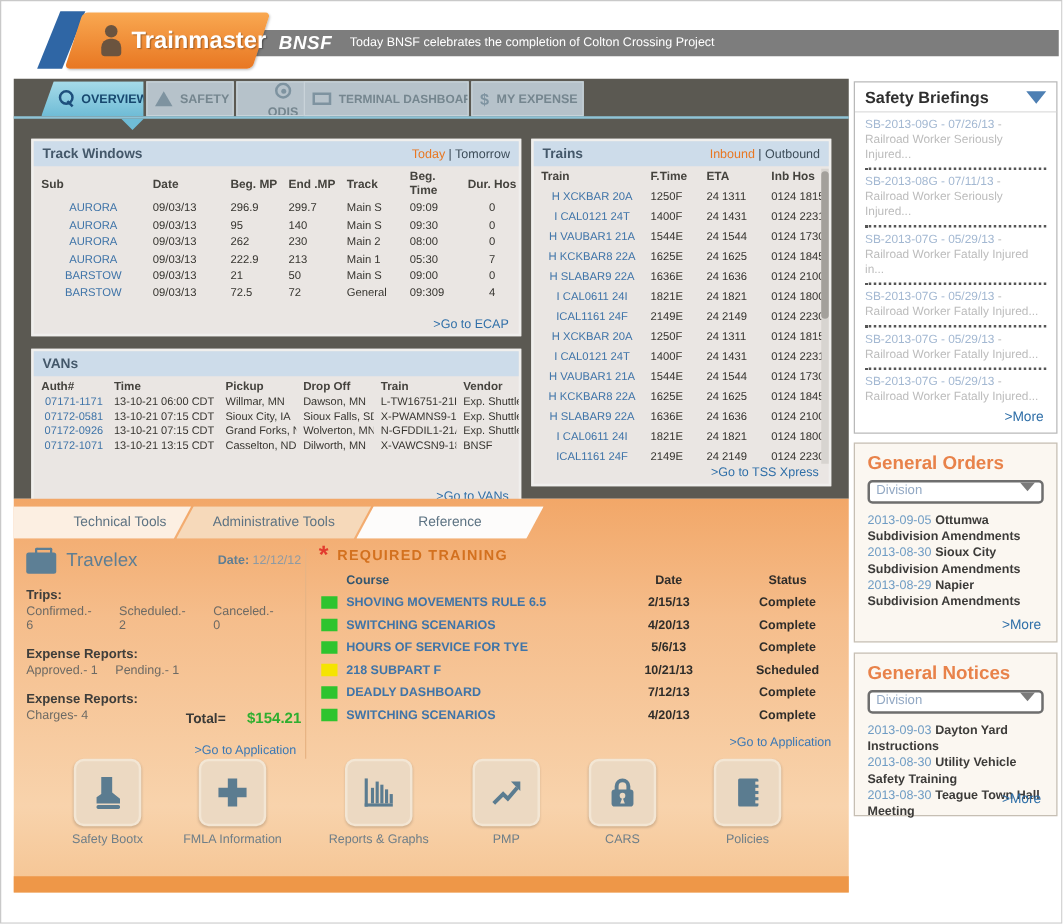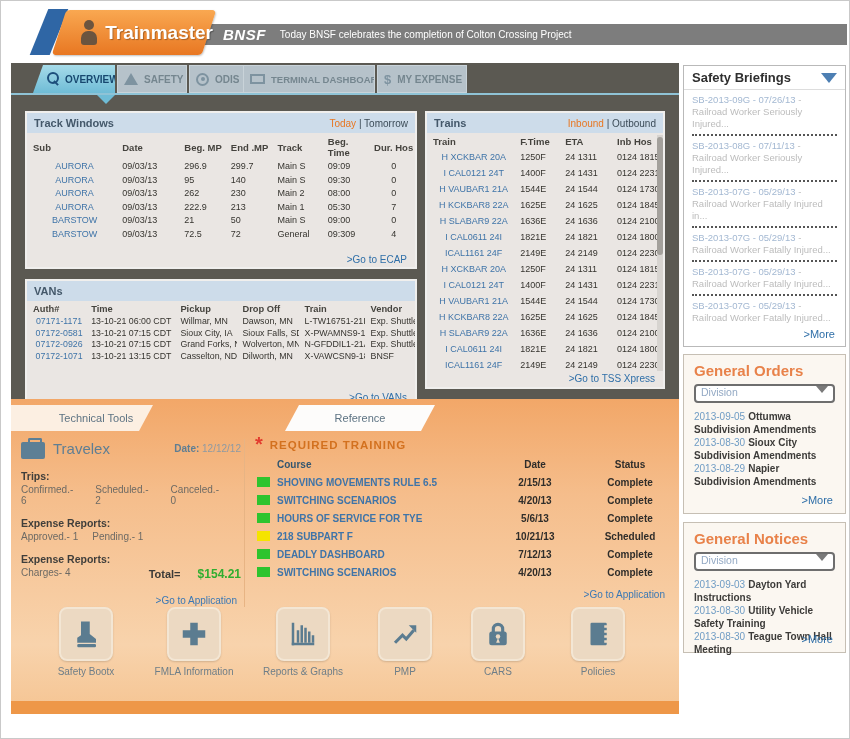--- a/index.html
+++ b/index.html
@@ -150,21 +150,21 @@
 
   <div class="main-panel">
     <div class="nav-tab active" style="left:22px;width:82px;">
       <span class="magnifier-icon"></span>
       <span>OVERVIEW</span>
     </div>
     <div class="nav-tab inactive" style="left:106px;width:70px;">
       <span class="warning-triangle-icon"></span>
       <span>SAFETY</span>
     </div>
-    <div class="nav-tab inactive" style="left:178px;width:75px;">
+    <div class="nav-tab inactive" style="left:178px;width:75px;flex-direction:column;">
       <span class="target-icon"></span>
       <span>ODIS</span>
     </div>
     <div class="nav-tab inactive" style="left:232px;width:132px;font-size:9.5px;">
       <span class="terminal-icon"></span>
       <span>TERMINAL DASHBOARD</span>
     </div>
     <div class="nav-tab inactive" style="left:366px;width:90px;">
       <span class="dollar-icon">$</span>
       <span>MY EXPENSE</span>
@@ -410,20 +410,23 @@
           <div class="trains-thumb"></div>
         </div>
       <span class="panel-link" style="bottom:3px;">&gt;Go to TSS Xpress</span>
     </div>
   </div>
 
   <div class="bottom-section">
     <div class="tool-tab t1">
         <span>Technical Tools</span>
       </div>
+    <div class="tool-tab t2">
+        <span>Administrative Tools</span>
+      </div>
     <div class="tool-tab t3">
         <span>Reference</span>
       </div>
     <div class="tools-divider"></div>
 
     <div class="travelex">
       <div class="tvx-titlerow">
         <span class="suitcase-icon"></span>
         <span class="tvx-title">Travelex</span>
         <span class="tvx-date"><b>Date:</b> <span>12/12/12</span></span>
@@ -507,21 +510,21 @@
 
     <div class="app-shortcut" style="left:30px;">
       <div class="app-icon-box">
         <svg width="30" height="30" viewBox="0 0 24 24">
             <path d="M8 2h7v10l5 4v3H5v-4l3-2z"></path>
             <rect x="5" y="20" width="15" height="2.5" rx="1"></rect>
           </svg>
       </div>
       <div class="app-label">Safety Bootx</div>
     </div>
-    <div class="app-shortcut" style="left:138px;">
+    <div class="app-shortcut" style="left:130px;">
       <div class="app-icon-box">
         <svg width="30" height="30" viewBox="0 0 24 24">
             <path d="M9 3h6v6h6v6h-6v6H9v-6H3V9h6z"></path>
           </svg>
       </div>
       <div class="app-label">FMLA Information</div>
     </div>
     <div class="app-shortcut" style="left:247px;">
       <div class="app-icon-box">
         <svg width="30" height="30" viewBox="0 0 24 24">

